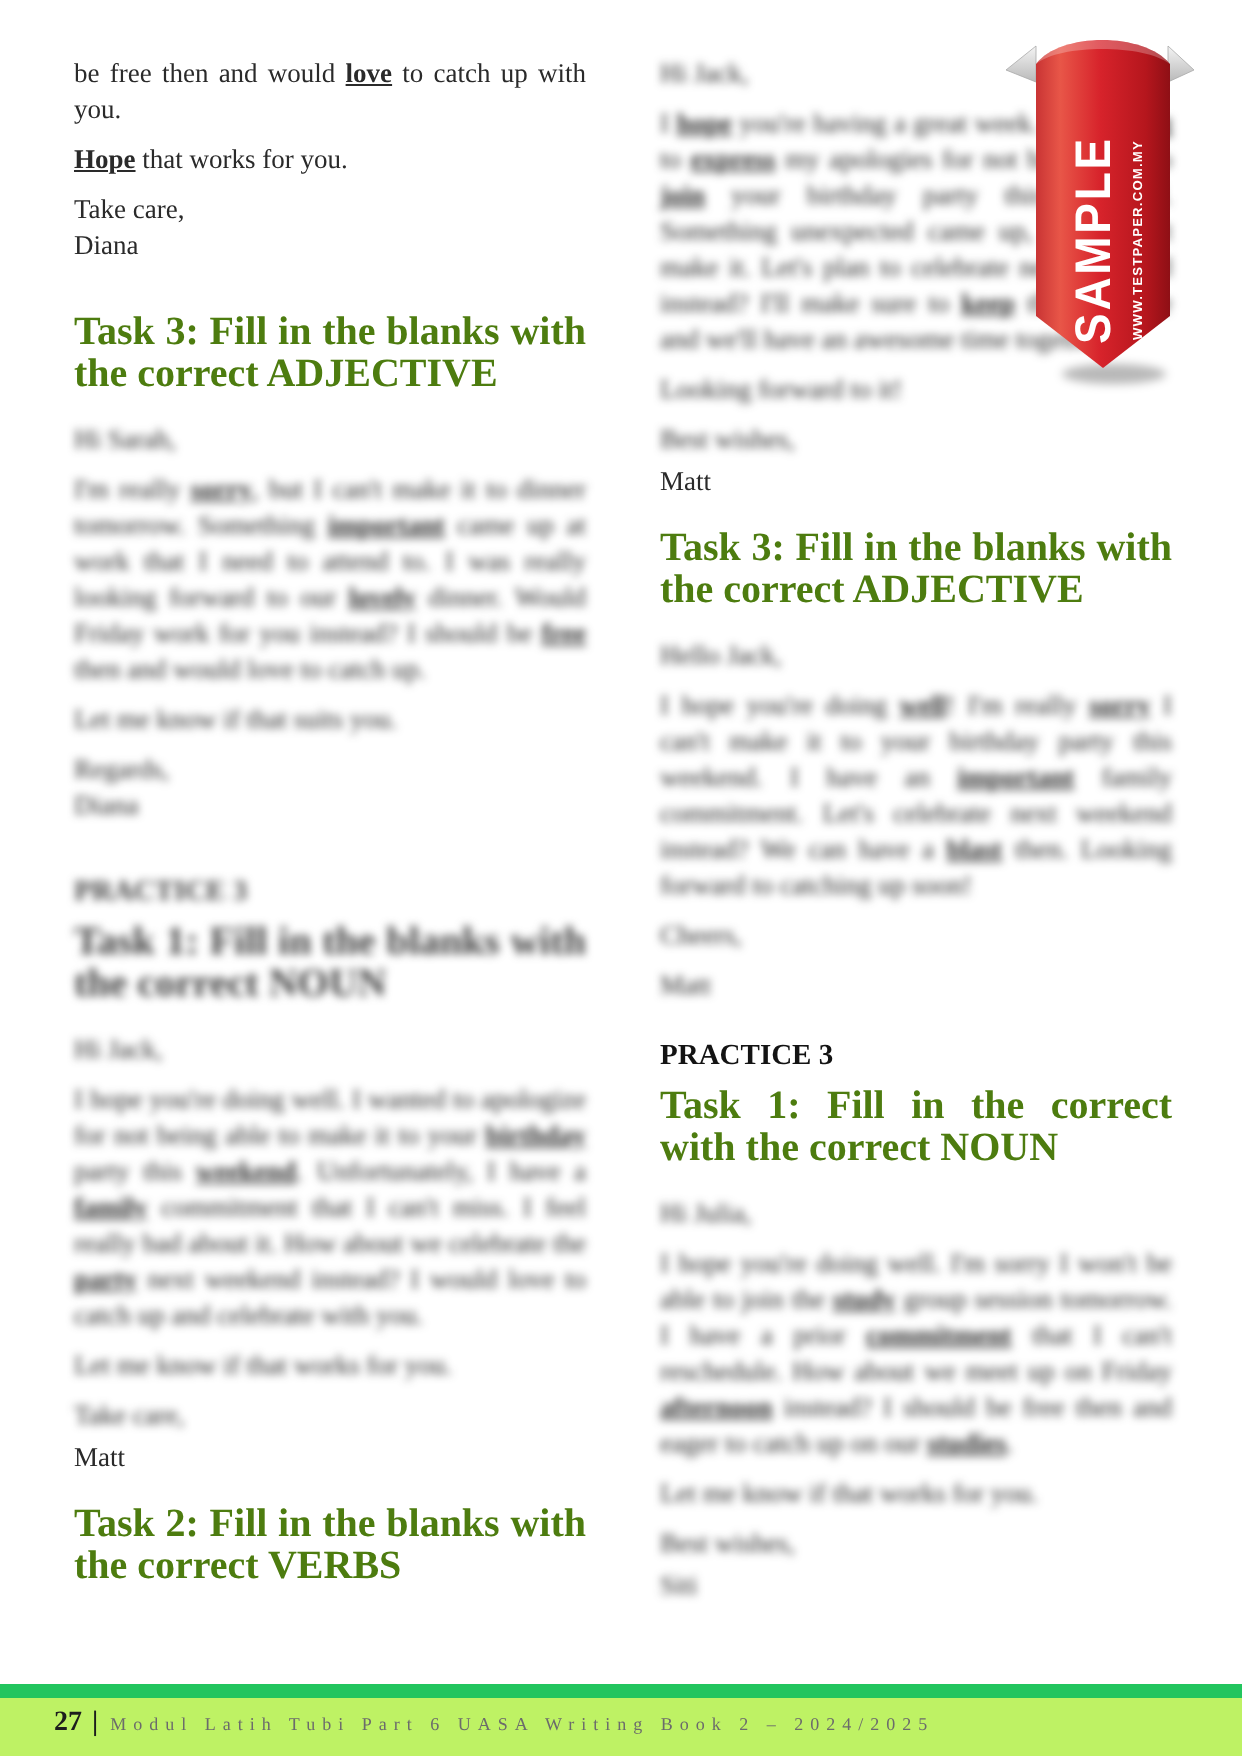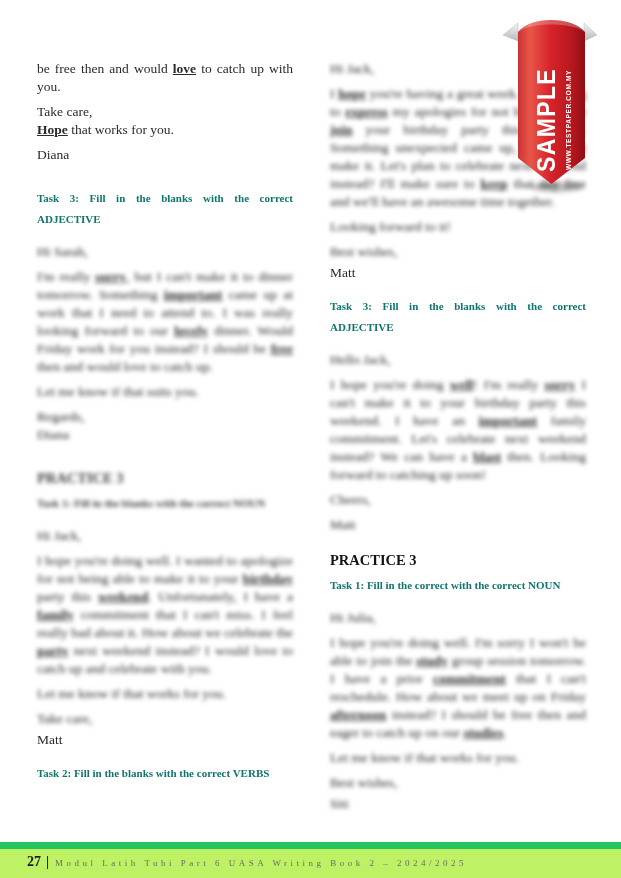--- a/index.html
+++ b/index.html
@@ -3,36 +3,36 @@
 <meta charset="utf-8">
 <style>
   html,body{margin:0;padding:0;background:#ffffff;}
   .page{
     position:relative;
     width:621px;height:878px;
     background:#ffffff;
     font-family:"Liberation Serif", serif;
     overflow:hidden;
   }
-  .col{position:absolute;top:28px;width:256px;margin-top:32px;}
+  .col{position:absolute;top:28px;width:256px;}
   .col-left{left:37px;}
   .col-right{left:330px;}
 
   p.body{
     font-size:13.5px;line-height:18px;
     text-align:justify;
     margin:0 0 7px 0;
     color:#2a2a2a;
   }
   p.sig{margin-bottom:0;}
   p.sig-gap{margin-bottom:3px;}
   .heading{
-    font-weight:bold;font-size:11px;line-height:21px;
+    font-weight:bold;font-size:20px;line-height:21px;
     text-align:justify;
-    margin:14px 0 13px 0;color:#0f766e;
+    margin:14px 0 13px 0;color:#4d7c0f;
   }
   .heading.big-top{margin-top:24px;}
   .practice{
     font-weight:bold;font-size:14.5px;line-height:21px;
     margin:24px 0 4px 0;color:#131313;
   }
   .practice.mid-top{margin-top:16px;}
   .after-practice{margin-top:0;}
   .blur{filter:blur(2.2px);color:#3f3f3f;}
   b.bl{text-decoration:underline;}
@@ -57,22 +57,22 @@
     text-align:right;
   }
 </style>
 </head>
 <body>
 
 <div class="page">
 
   <div class="col col-left">
     <p class="body">be free then and would <b class="bl">love</b> to catch up with you.</p>
+    <p class="body"><b class="bl">Hope</b> that works for you.</p>
     <p class="body sig">Take care,</p>
-    <p class="body"><b class="bl">Hope</b> that works for you.</p>
     <p class="body sig">Diana</p>
 
     <p class="heading big-top">Task 3: Fill in the blanks with the correct ADJECTIVE</p>
 
     <p class="body blur">Hi Sarah,</p>
     <p class="body blur">I'm really <b class="bl">sorry</b>, but I can't make it to dinner tomorrow. Something <b class="bl">important</b> came up at work that I need to attend to. I was really looking forward to our <b class="bl">lovely</b> dinner. Would Friday work for you instead? I should be <b class="bl">free</b> then and would love to catch up.</p>
     <p class="body blur">Let me know if that suits you.</p>
     <p class="body blur sig">Regards,</p>
     <p class="body blur sig">Diana</p>
 

